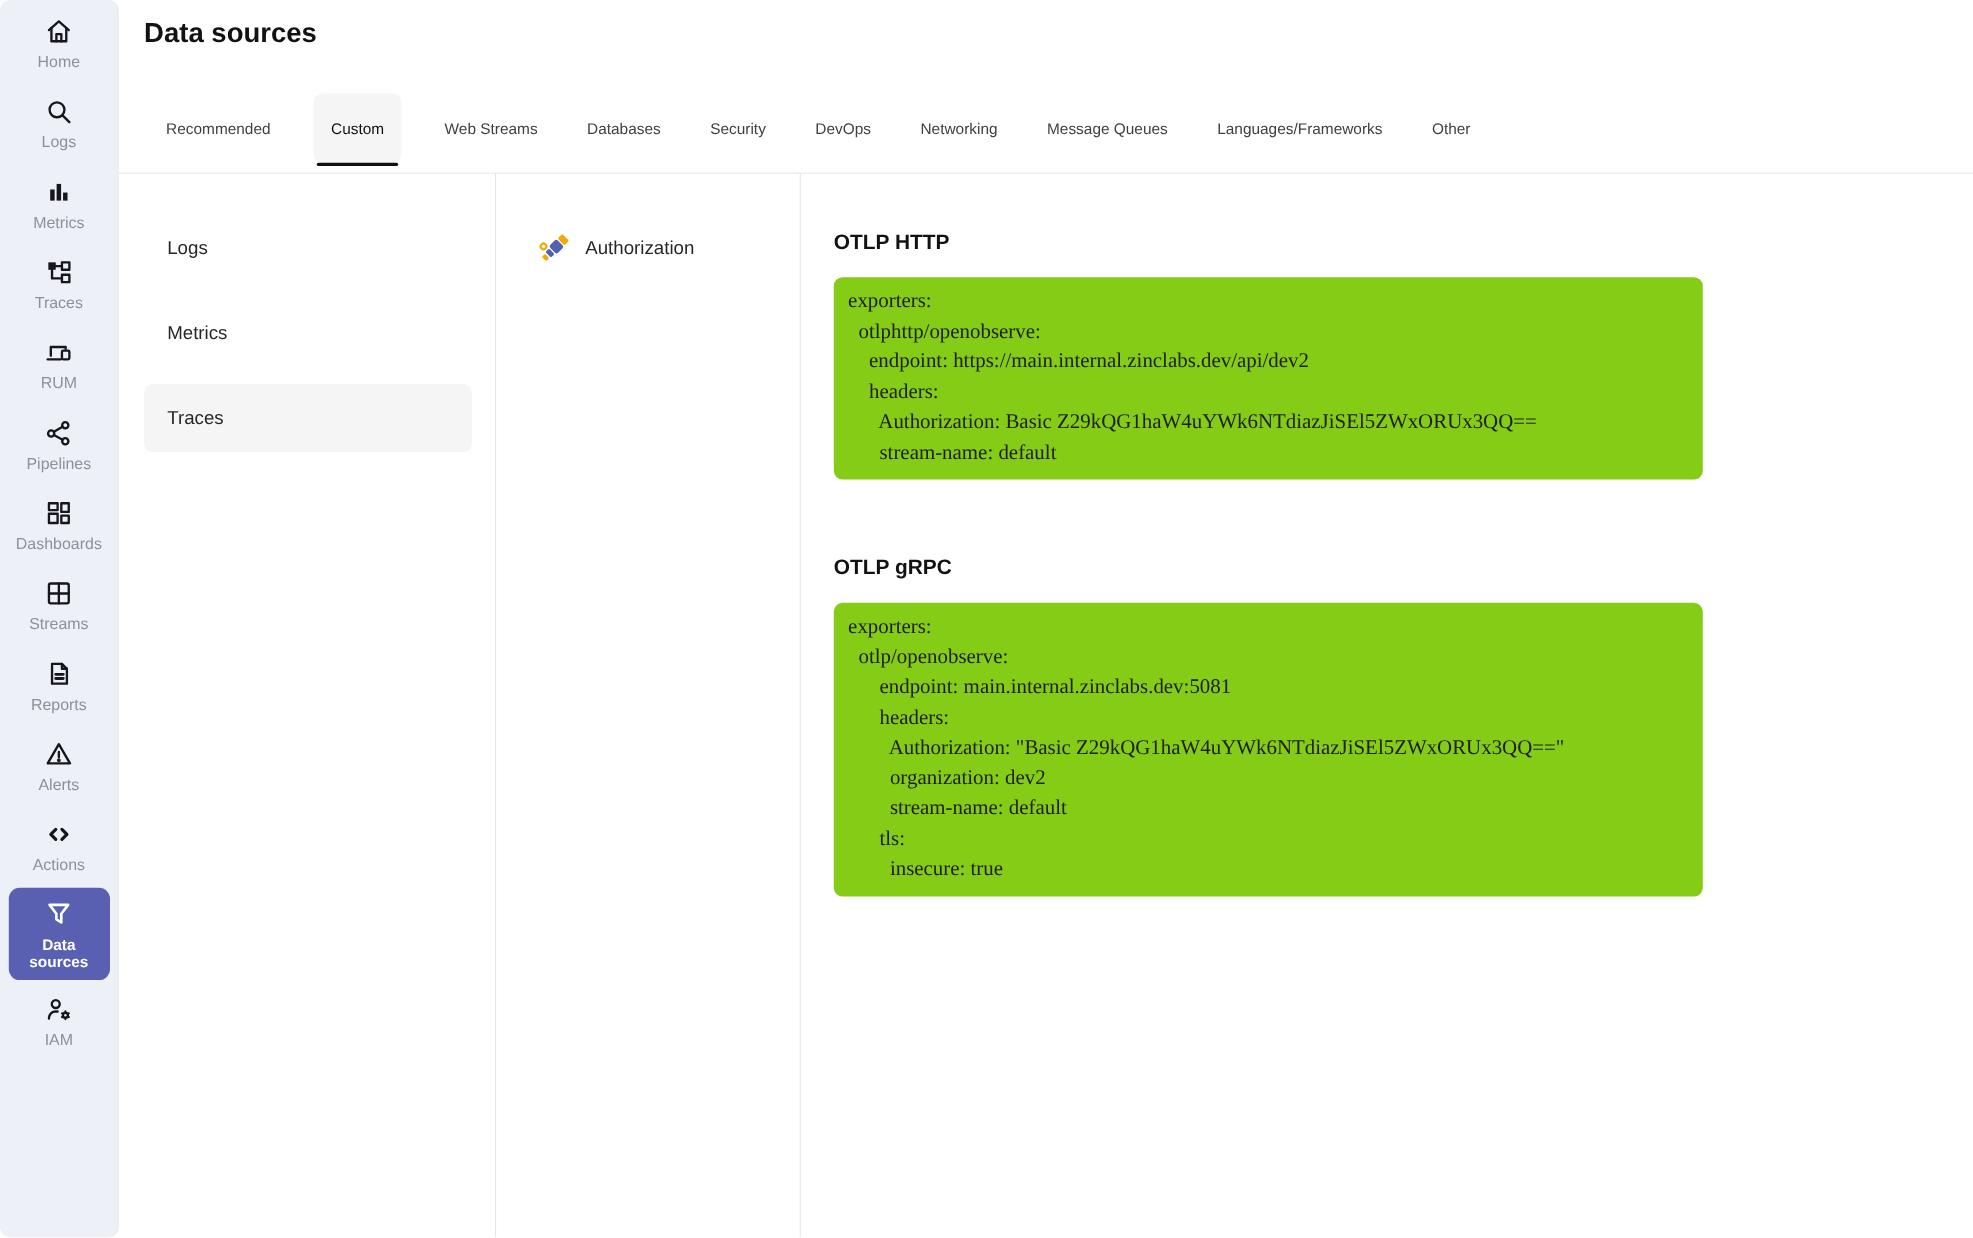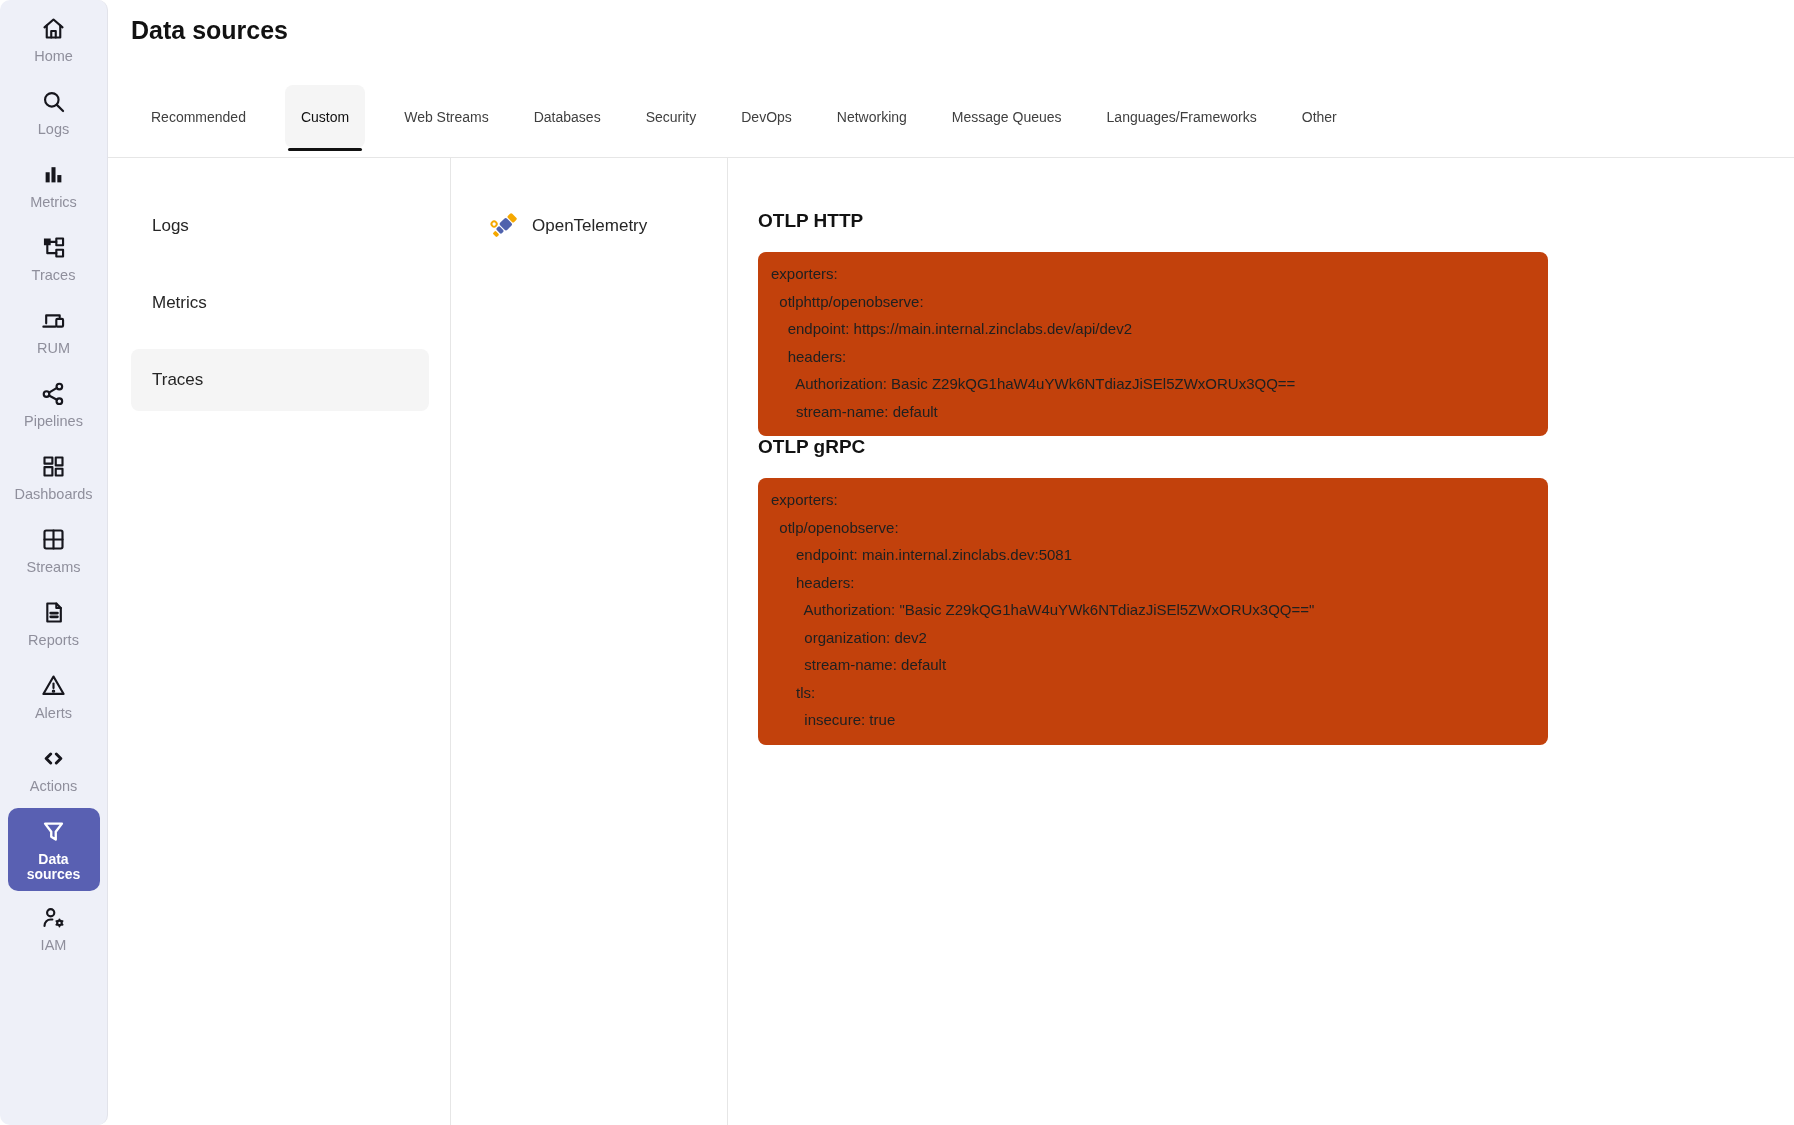--- a/index.html
+++ b/index.html
@@ -46,25 +46,25 @@
   .panel-ints { width:277px; min-width:277px; border-right:1px solid #e6e6e6;
                 padding:37px 0 0 24px; }
   .int-item { width:227px; height:62px; display:flex; align-items:center; gap:11px;
               padding-left:12px; border-radius:8px; margin-bottom:15px;
               font-size:17px; color:#262626; cursor:pointer; }
   .int-item.selected { background:#f5f5f5; }
   .otel-icon { width:34px; height:34px; display:inline-flex; }
 
   .panel-content { flex:1; padding:52px 30px 0 30px; overflow:hidden; }
   .section h2 { font-size:19px; font-weight:700; color:#121212; margin-bottom:20px; }
-  .code-block { width:790px; max-width:100%; background:#c2410c; border-radius:8px;
+  .code-block { width:790px; max-width:100%; background:#84cc16; border-radius:8px;
                 padding:8px 14px 11px 13px;
-                font-family:Liberation Sans, sans-serif;
-                font-size:15px; line-height:27.5px; color:#202020; white-space:pre; }
-  .section + .section { }
+                font-family:Liberation Serif, serif;
+                font-size:19px; line-height:27.5px; color:#202020; white-space:pre; }
+  .section + .section { margin-top:70px; }
 </style>
 </head>
 <body>
 
 <div class="app">
 
   <aside class="sidebar">
 
     <div class="sb-item">
       <span><svg viewBox="0 0 24 24" width="27" height="27">
@@ -217,21 +217,21 @@
             <svg viewBox="0 0 34 34" width="34" height="34">
               <g transform="rotate(45 17 17)">
                 <rect x="12.6" y="2.5" width="8.8" height="6" rx="1.6" fill="#f5a800"></rect>
                 <rect x="12" y="9.6" width="10" height="9.6" rx="2" fill="#4f62ad"></rect>
                 <rect x="13.4" y="20.4" width="7.2" height="4.6" rx="1.4" fill="#4f62ad"></rect>
                 <circle cx="8.6" cy="22.6" r="2.6" fill="none" stroke="#f5a800" stroke-width="1.9"></circle>
                 <rect x="14.2" y="26.4" width="5.6" height="4" rx="1.2" fill="#f5a800"></rect>
               </g>
             </svg>
           </span>
-          <span>OpenTelemetry</span>
+          <span>Authorization</span>
         </div>
       </div>
 
       <div class="panel-content">
         <div class="section">
           <h2>OTLP HTTP</h2>
           <pre class="code-block">exporters:
   otlphttp/openobserve:
     endpoint: https://main.internal.zinclabs.dev/api/dev2
     headers:

